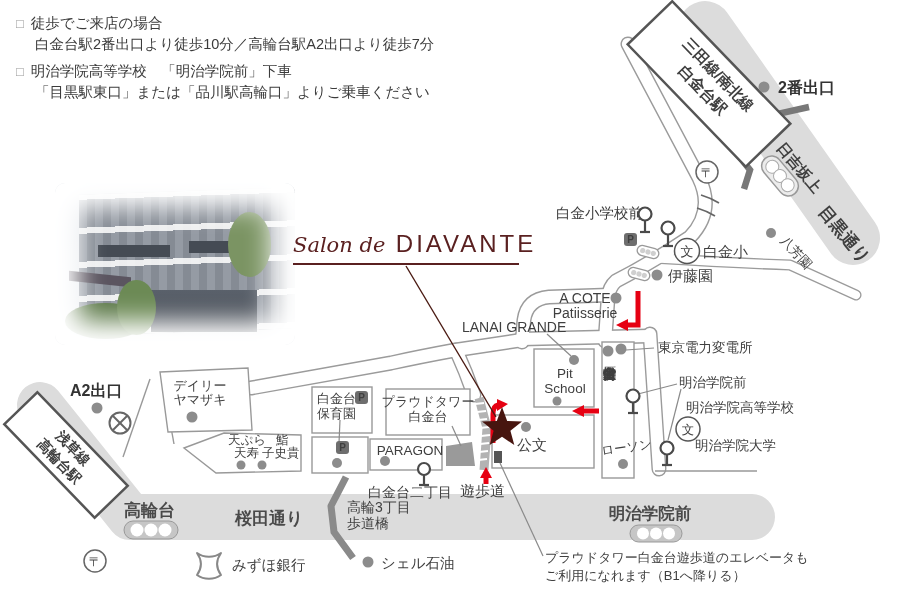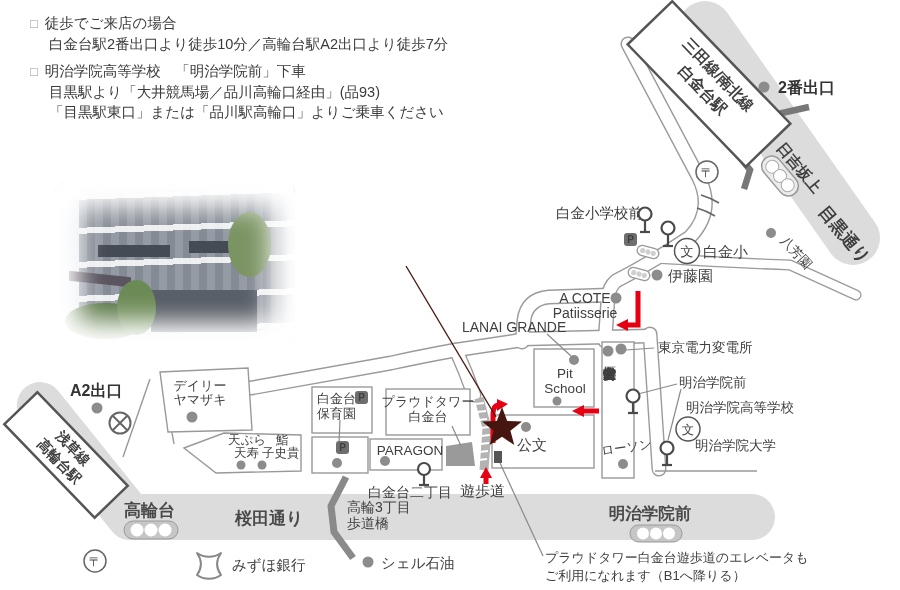--- a/index.html
+++ b/index.html
@@ -1,19 +1,19 @@
 <!DOCTYPE html>
 <html><head>
 <meta charset="utf-8">
 <style>
   html,body{margin:0;padding:0;background:#fff;}
   .stage{position:relative;width:900px;height:590px;background:#fff;overflow:hidden;
          font-family:"Liberation Sans",sans-serif;color:#3b3b3b;}
   
-  .access{position:absolute;left:30px;top:6px;width:450px;font-size:14.5px;line-height:20px;}
+  .access{position:absolute;left:16px;top:6px;width:450px;font-size:14.5px;line-height:20px;}
   .ac-title{margin-top:7px;font-weight:500;}
   .ac-line{padding-left:19px;font-weight:500;}
   .bullet{color:#999;margin-right:7px;font-size:13px;}
   
   .photo{position:absolute;left:55px;top:183px;width:240px;height:162px;border-radius:10px;overflow:hidden;}
   .ph-sky{position:absolute;inset:0;background:linear-gradient(#e3e7ec,#eef0f3);}
   .ph-bldg{position:absolute;left:10%;right:0;top:5%;bottom:8%;
     background-image:
       repeating-linear-gradient(0deg, rgba(255,255,255,.85) 0 6px, rgba(255,255,255,0) 6px 34px),
       repeating-linear-gradient(90deg,#959ba4 0 8px,#858b94 8px 16px);
@@ -327,18 +327,21 @@
     <polygon class="redhead" points="480,478 486,467 492,478"></polygon>
 
     <line x1="406" y1="266" x2="496" y2="417" stroke="#4a1a12" stroke-width="1.4"></line>
     <polygon points="502,407 507.2,420.9 522,421.5 510.4,430.7 514.3,445 502,436.8 489.7,445 493.6,430.7 482,421.5 496.8,420.9" fill="#47150f"></polygon>
   </svg>
 
   <div class="access">
     <div class="ac-title"><span class="bullet">□</span><span>徒歩でご来店の場合</span></div>
     <div class="ac-line">白金台駅2番出口より徒歩10分／高輪台駅A2出口より徒歩7分</div>
     <div class="ac-title"><span class="bullet">□</span><span>明治学院高等学校　「明治学院前」下車</span></div>
-    <div class="ac-line">目黒駅より「大井競馬場／品川高輪口経由」(品93)</div>
     <div class="ac-line">「目黒駅東口」または「品川駅高輪口」よりご乗車ください</div>
   </div>
 
+  <div class="logo">
+    <span class="logo-script">Salon de</span>
+    <span class="logo-name">DIAVANTE</span>
+  </div>
 
 </div>
 
 </body></html>

